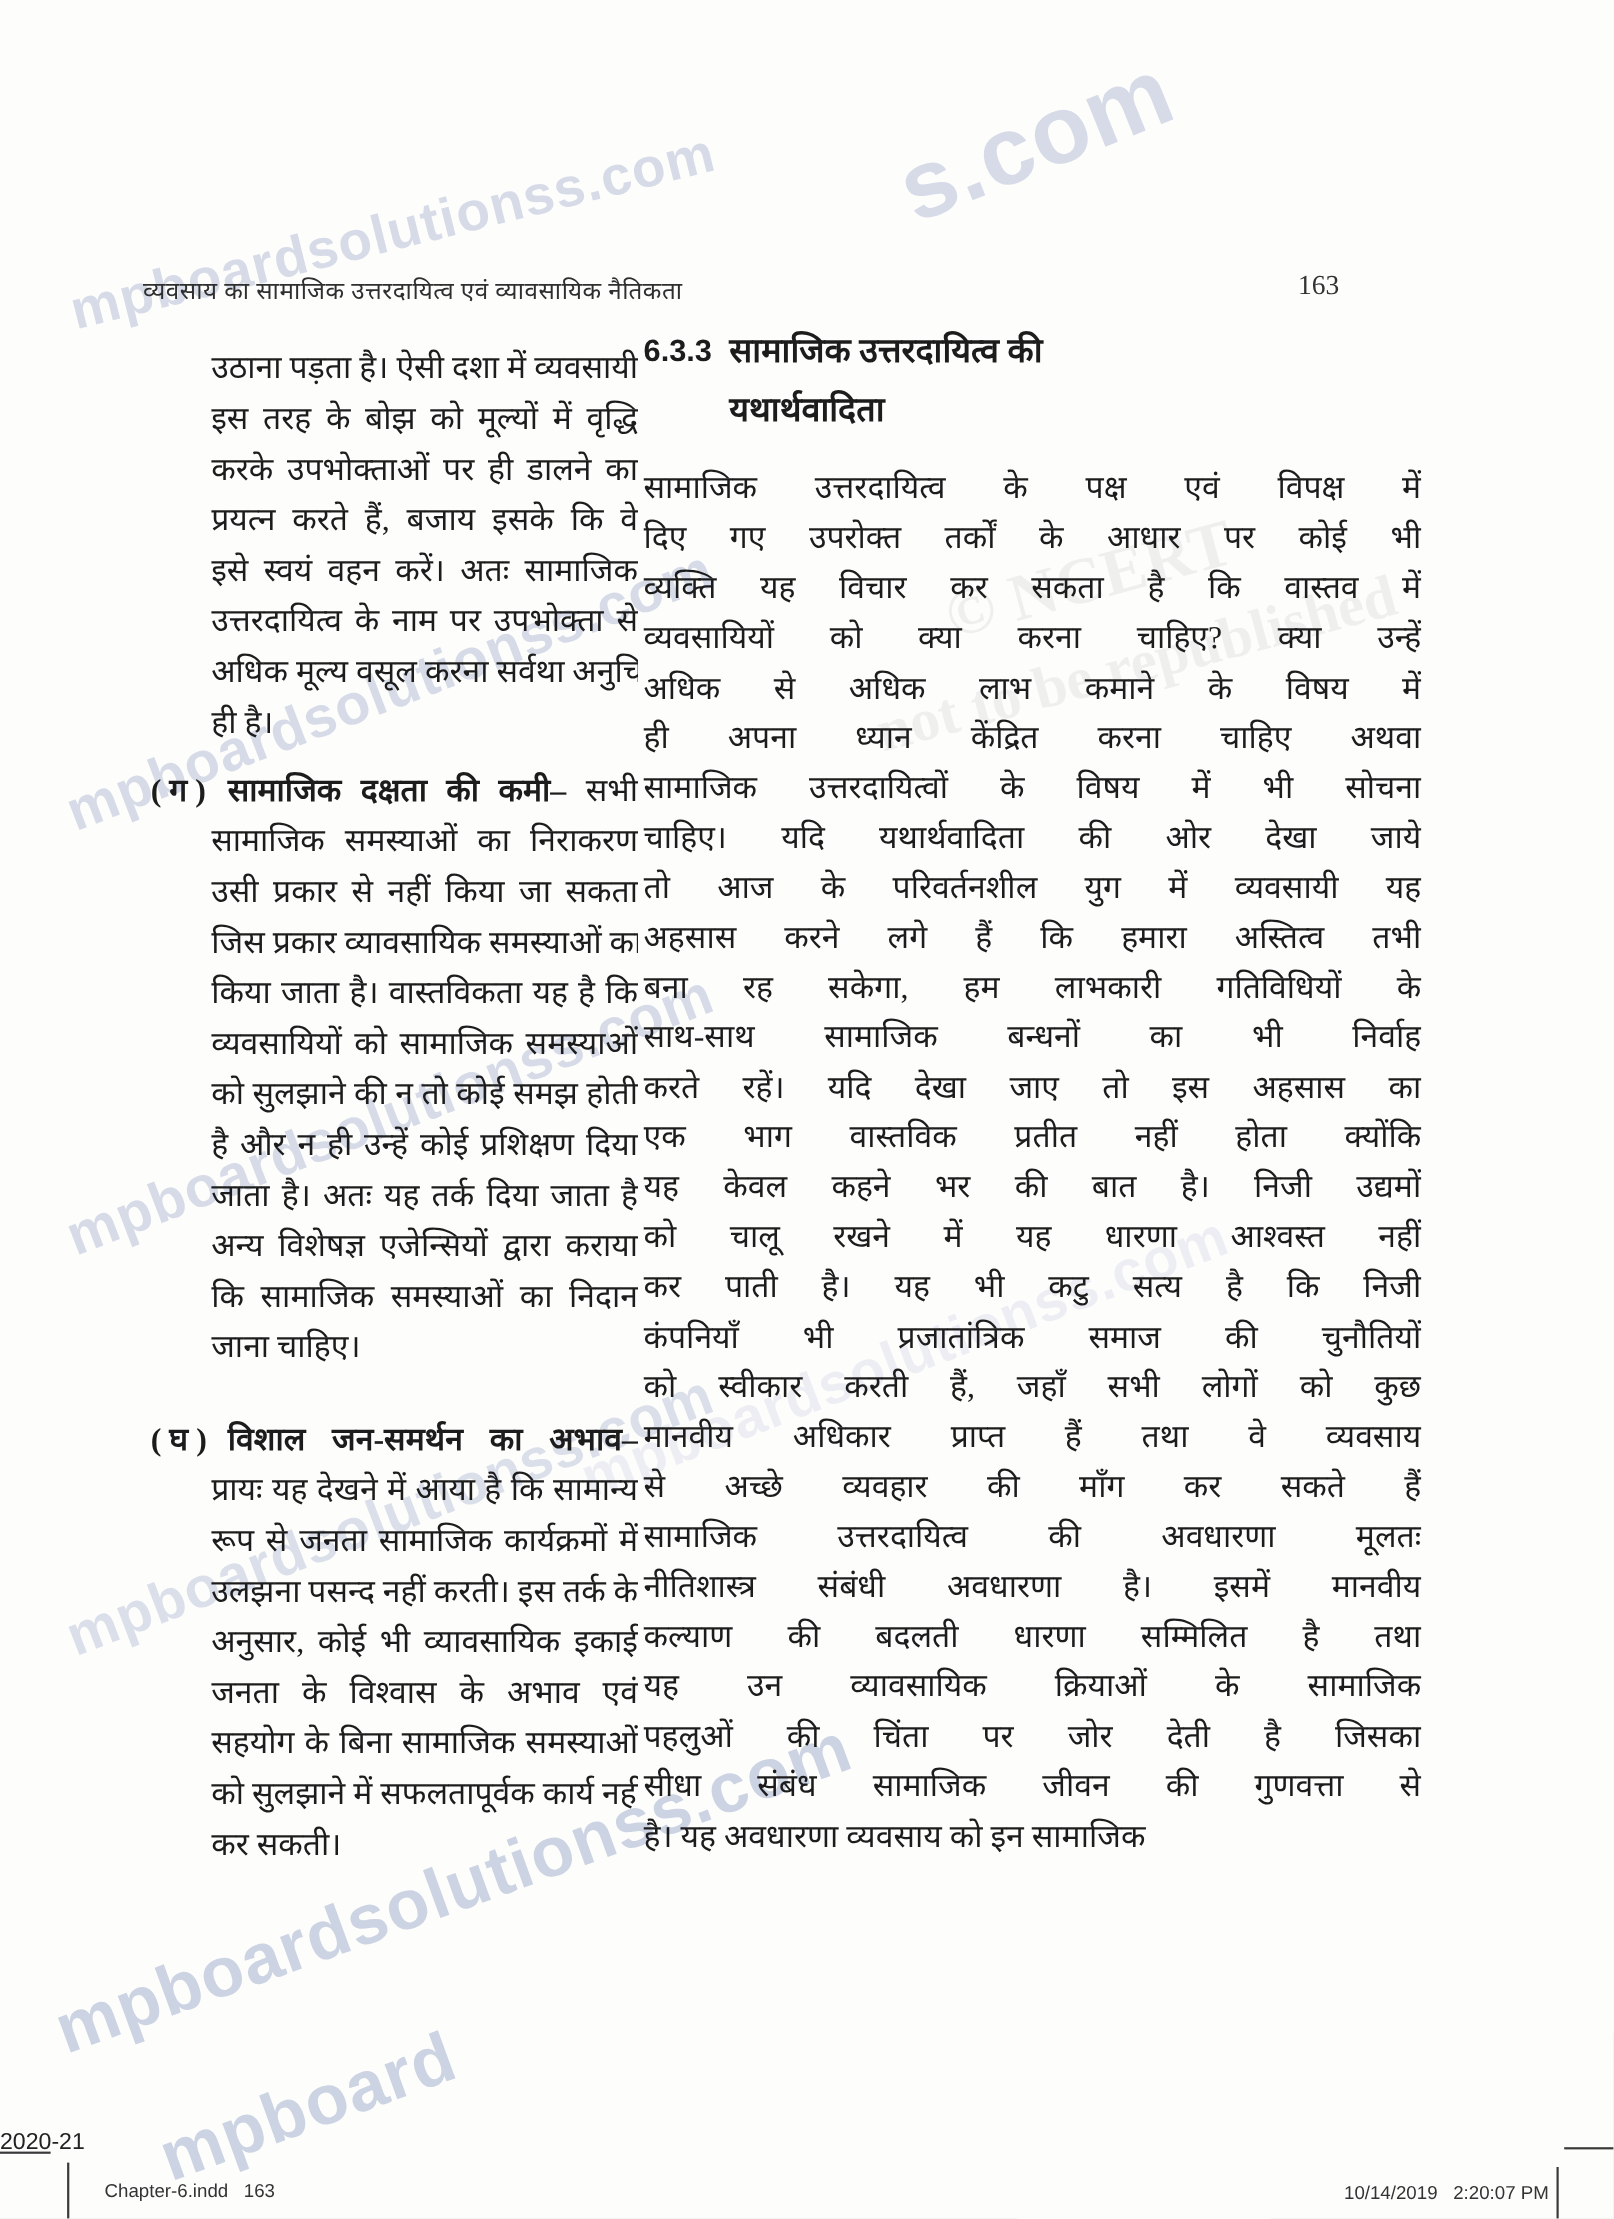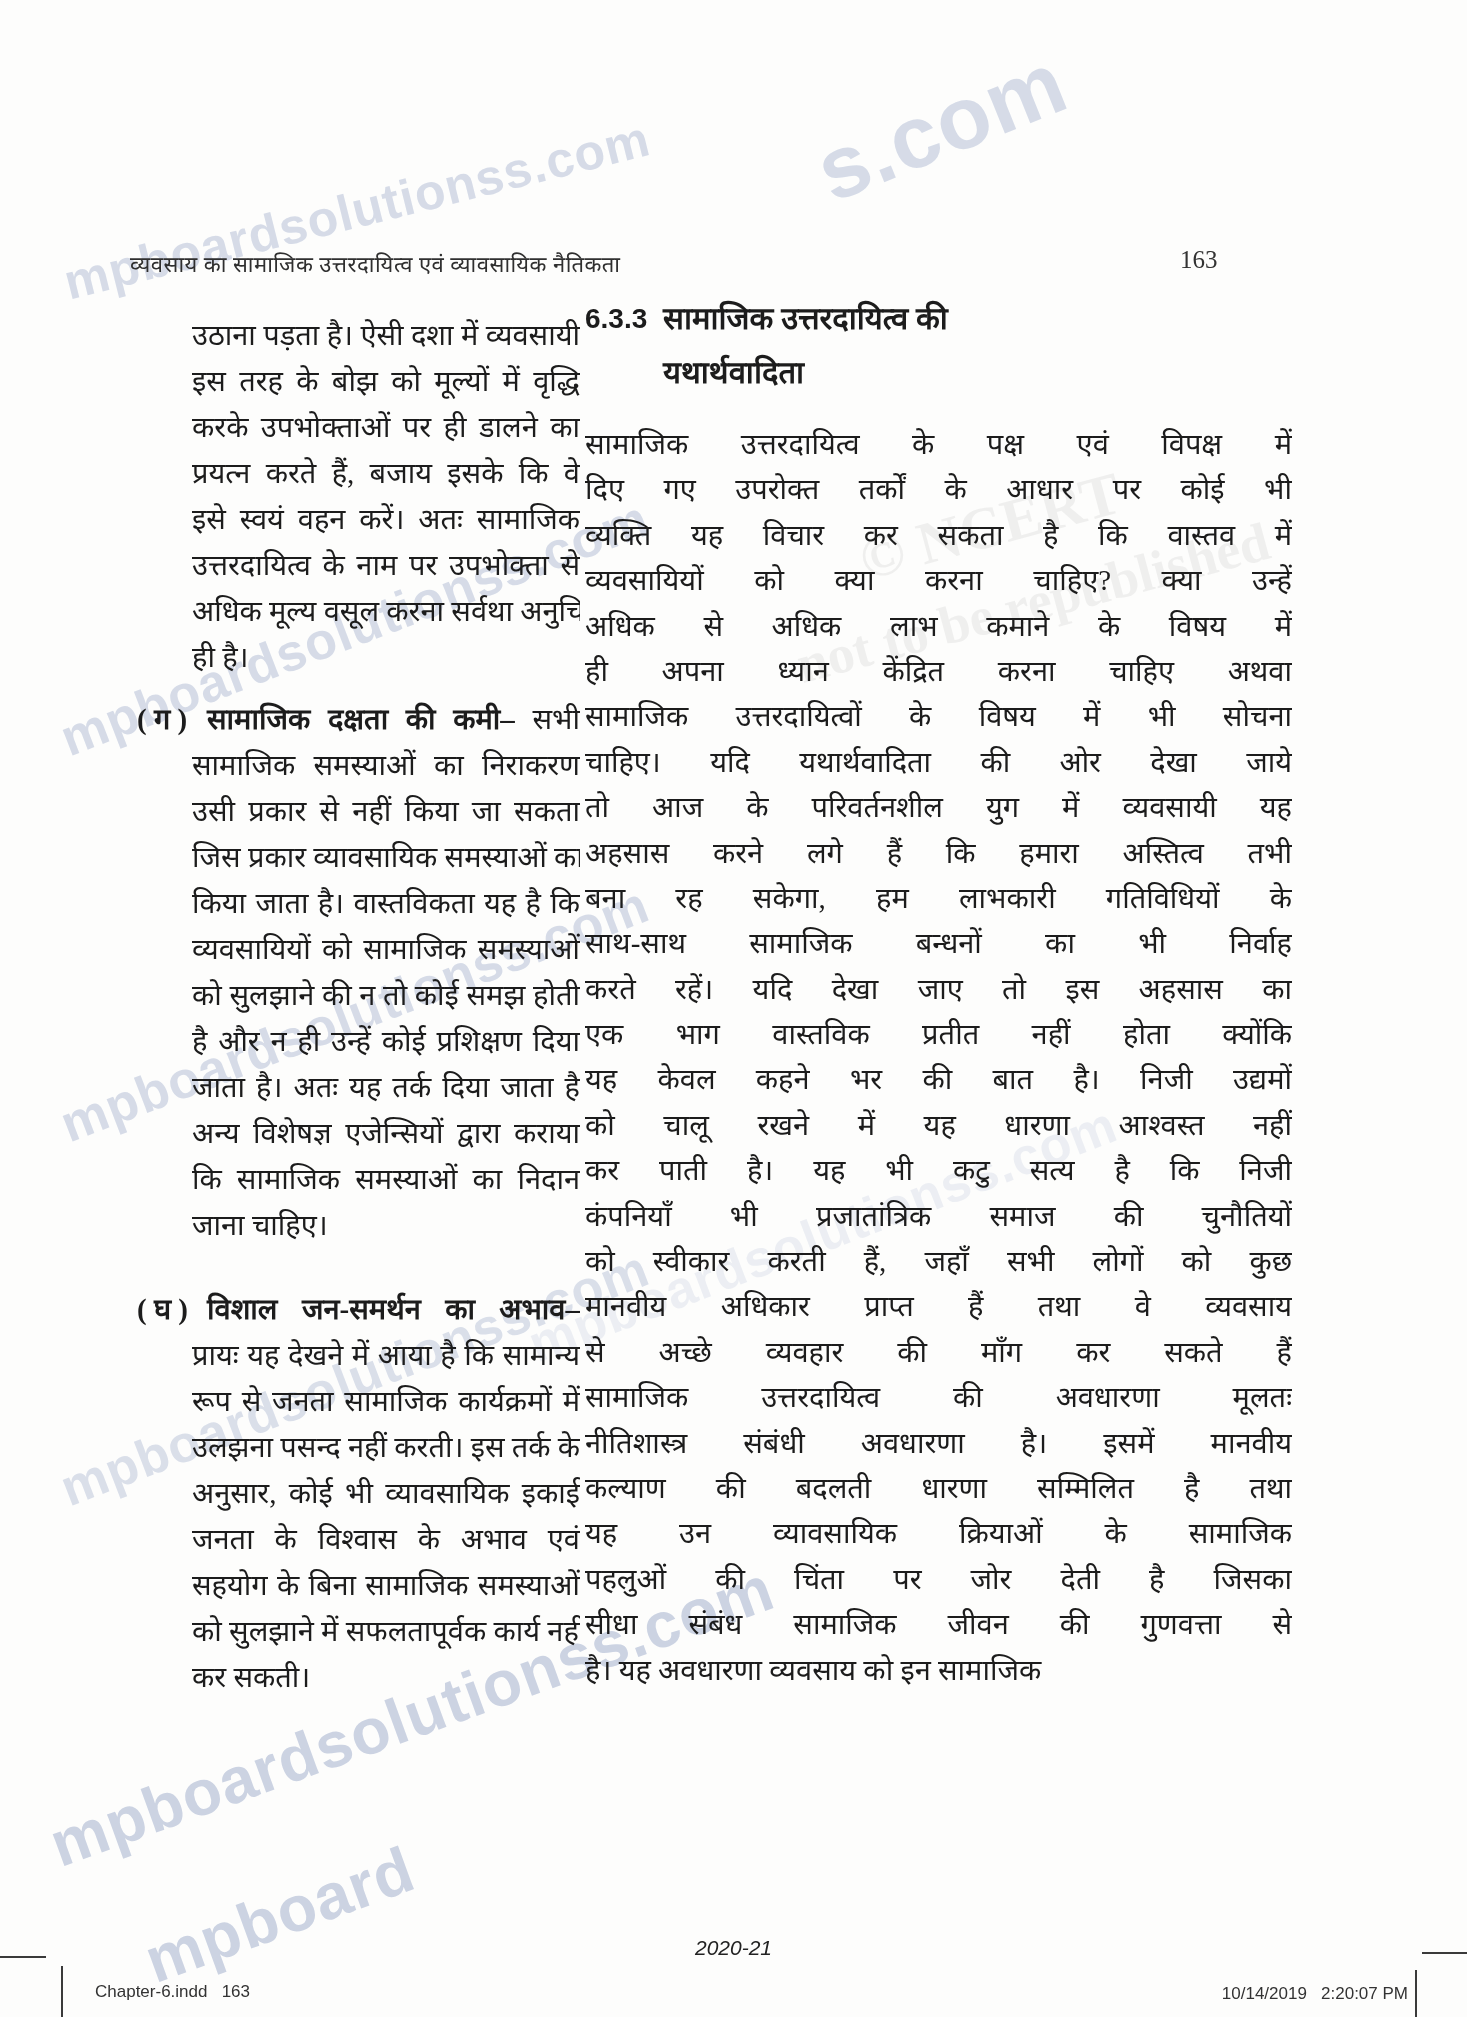--- a/index.html
+++ b/index.html
@@ -67,23 +67,22 @@
   .rc-heading{display:flex;margin-bottom:22px;}
   .rc-num{
     width:78px;flex:0 0 78px;
     font-family:"Liberation Sans","DejaVu Sans",sans-serif;
     font-weight:bold;font-size:28px;line-height:54px;
   }
   .rc-htext{font-weight:bold;font-size:31px;line-height:54px;}
   
   .year-footer{
     position:absolute;left:0;top:1936px;width:100%;
-    text-align:center;
-    font-family:"Liberation Sans","DejaVu Sans",sans-serif;
-    font-size:21px;color:#222;font-style:italic;
+    font-family:"Liberation Sans","DejaVu Sans",sans-serif;
+    font-size:21px;color:#222;
   }
   .print-file{
     position:absolute;left:95px;top:1982px;
     font-family:"Liberation Sans","DejaVu Sans",sans-serif;
     font-size:17px;color:#333;white-space:pre;
   }
   .print-time{
     position:absolute;right:59px;top:1984px;
     font-family:"Liberation Sans","DejaVu Sans",sans-serif;
     font-size:17px;color:#333;white-space:pre;

